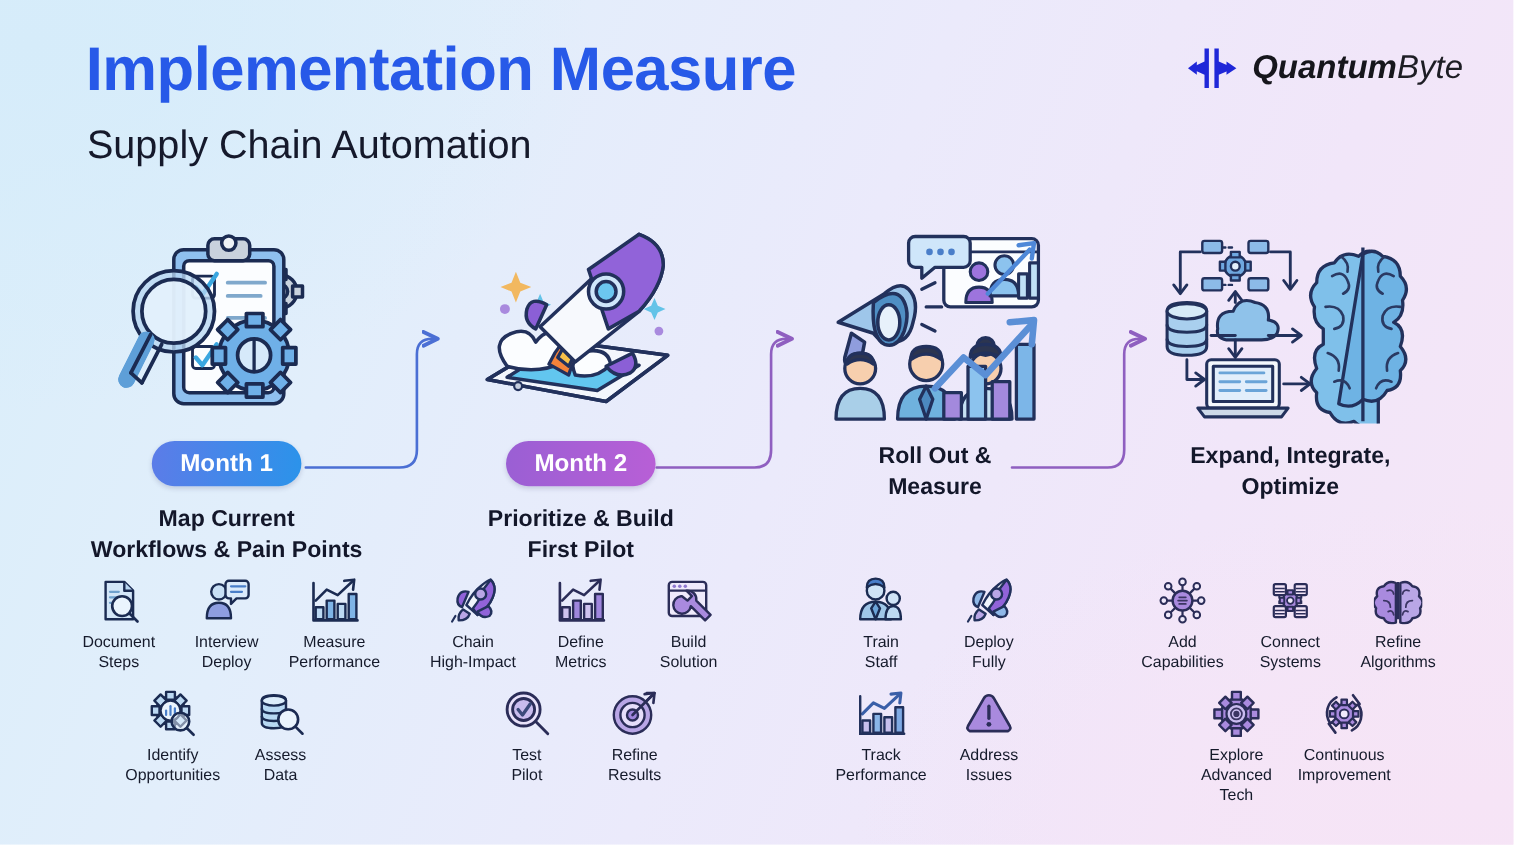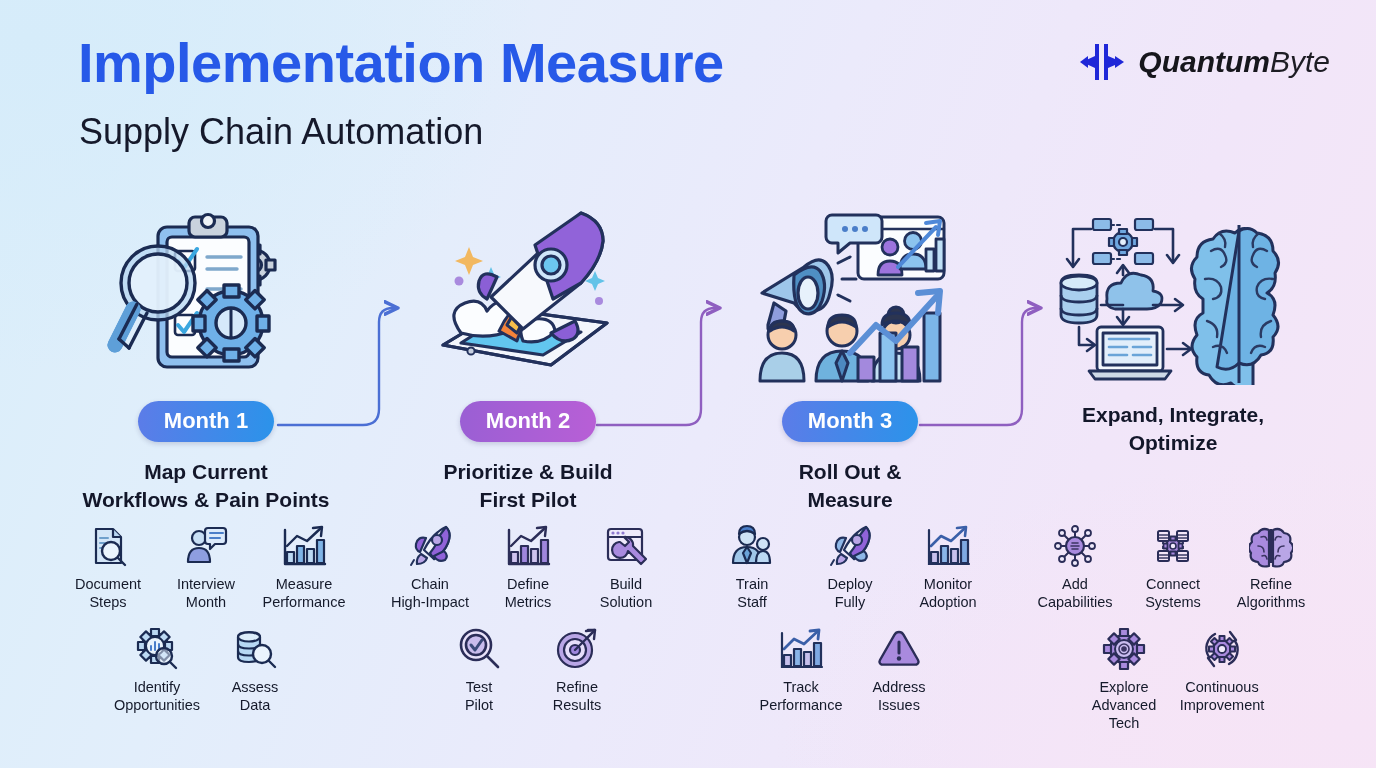--- a/index.html
+++ b/index.html
@@ -280,21 +280,20 @@
           <g stroke="#22315c" stroke-width="3" stroke-linejoin="round">
             <rect x="108" y="152" width="16" height="24" fill="#a389dd"></rect>
             <rect x="130" y="128" width="16" height="48" fill="#8cc3ee"></rect>
             <rect x="152" y="142" width="16" height="34" fill="#a389dd"></rect>
             <rect x="174" y="108" width="16" height="68" fill="#7cb6e8"></rect>
           </g>
           <path d="M100,148 L126,120 L146,136 L186,92" stroke="#5b8fd6" stroke-width="6" fill="none" stroke-linecap="round" stroke-linejoin="round"></path>
           <path d="M168,88 L190,86 L188,108" stroke="#5b8fd6" stroke-width="6" fill="none" stroke-linecap="round" stroke-linejoin="round"></path>
         </svg>
       </div>
-      <div class="badge blue">Month 3</div>
       <div class="stage-title">Roll Out &amp;
 Measure</div>
     </div>
 
     <div class="stage s3">
       <div class="hero">
         <svg width="248" height="180" viewBox="0 0 248 180">
           <g stroke="#22315c" stroke-width="2.2" fill="none" stroke-linecap="round" stroke-linejoin="round">
             <g fill="#8cbbe8">
               <rect x="44" y="14" width="18" height="11" rx="2"></rect>
@@ -409,21 +408,21 @@
                 <path d="M4,38 q0,-14 11,-14 q11,0 11,14 z" fill="#8e9ee0"></path>
                 <path d="M24,4 h15 a3,3 0 0 1 3,3 v10 a3,3 0 0 1 -3,3 h-8 l-5,5 v-5 h-2 a3,3 0 0 1 -3,-3 v-10 a3,3 0 0 1 3,-3 z" fill="#dbeafb"></path>
               </g>
               <g stroke="#4a7ec9" stroke-width="2" stroke-linecap="round">
                   <line x1="26" y1="9" x2="39" y2="9"></line>
                   <line x1="26" y1="14" x2="36" y2="14"></line>
                 </g>
             </svg>
           </div>
           <div class="sub-lbl">Interview
-Month</div>
+Deploy</div>
         </div>
         <div class="sub">
           <div class="sub-ico">
             <svg width="46" height="44" viewBox="0 0 46 44">
               <g stroke="#1b2b52" stroke-width="2.2" stroke-linejoin="round">
                 <rect x="6" y="28" width="7" height="11" fill="#bcd9f3"></rect>
                   <rect x="16" y="22" width="7" height="17" fill="#7fb4e6"></rect>
                 <rect x="26" y="25" width="7" height="14" fill="#bcd9f3"></rect>
                   <rect x="36" y="16" width="7" height="23" fill="#7fb4e6"></rect>
               </g>
@@ -612,39 +611,20 @@
                 <path d="M18,14 q-8,-2 -10,6 q-1,6 4,8 z" fill="#8fb8e8"></path>
                 <path d="M26,32 q4,7 11,4 q4,-4 -1,-9 z" fill="#8fb8e8"></path>
                 <path d="M13,30 q-5,4 -4,10 q8,0 10,-6 z" fill="#b9a6e6"></path>
                 <path d="M6,36 L3,41" stroke-width="2"></path>
               </g>
             </svg>
           </div>
           <div class="sub-lbl">Deploy
 Fully</div>
         </div>
-        <div class="sub">
-          <div class="sub-ico">
-            <svg width="46" height="44" viewBox="0 0 46 44">
-              <g stroke="#22315c" stroke-width="2.2" stroke-linejoin="round">
-                <rect x="6" y="28" width="7" height="11" fill="#c7c0ed"></rect>
-                  <rect x="16" y="22" width="7" height="17" fill="#8ab5e8"></rect>
-                <rect x="26" y="25" width="7" height="14" fill="#c7c0ed"></rect>
-                  <rect x="36" y="16" width="7" height="23" fill="#7faae4"></rect>
-              </g>
-              <g stroke="#3a5fa8" stroke-width="2.6" fill="none" stroke-linecap="round" stroke-linejoin="round">
-                <path d="M6,22 L16,12 L26,17 L40,4"></path>
-                  <path d="M32,4 L41,3 L40,12"></path>
-              </g>
-              <path d="M4,6 L4,40 L44,40" stroke="#22315c" stroke-width="2.2" fill="none" stroke-linecap="round"></path>
-            </svg>
-          </div>
-          <div class="sub-lbl">Monitor
-Adoption</div>
-        </div>
       </div>
       <div class="sub-row r2">
         <div class="sub">
           <div class="sub-ico">
             <svg width="46" height="44" viewBox="0 0 46 44">
               <g stroke="#22315c" stroke-width="2.2" stroke-linejoin="round">
                 <rect x="6" y="28" width="7" height="11" fill="#c7c0ed"></rect>
                   <rect x="16" y="22" width="7" height="17" fill="#8ab5e8"></rect>
                 <rect x="26" y="25" width="7" height="14" fill="#c7c0ed"></rect>
                   <rect x="36" y="16" width="7" height="23" fill="#7faae4"></rect>

